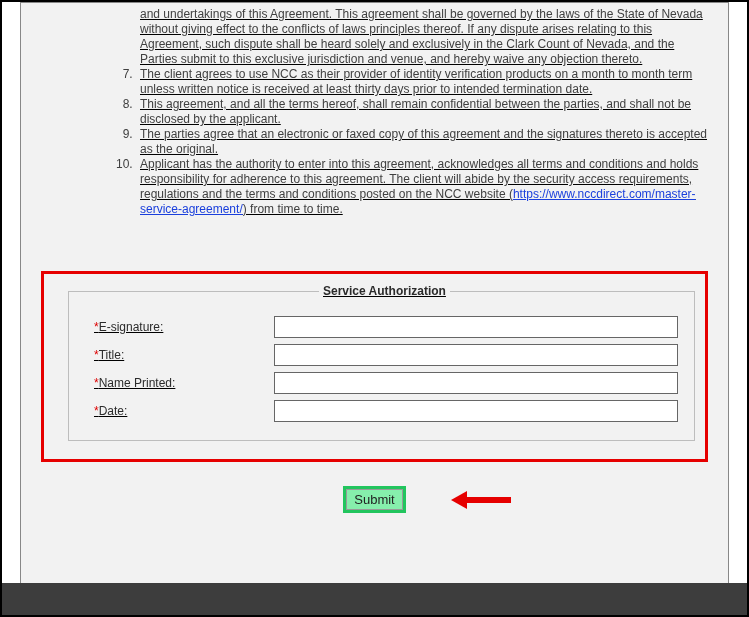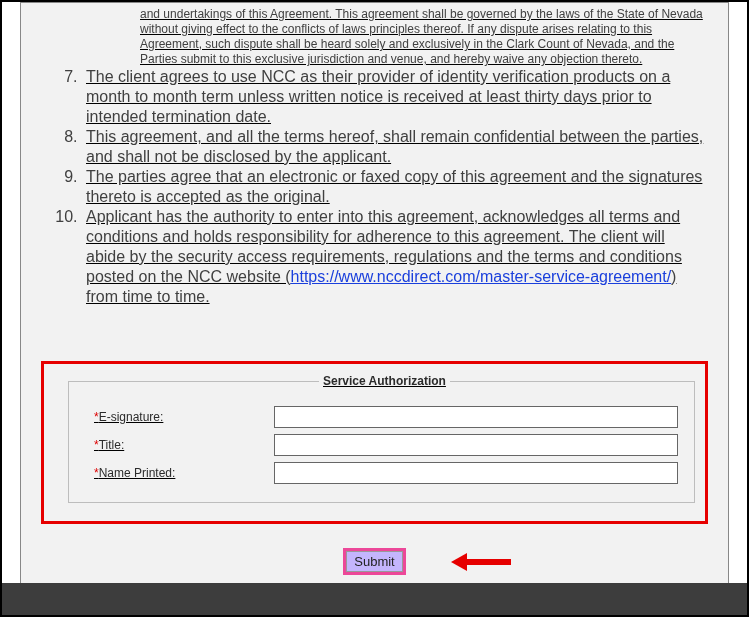--- a/index.html
+++ b/index.html
@@ -17,23 +17,23 @@
     background: #f2f2f2;
     border: 1px solid #888;
     margin: 0 18px 0 18px;
     height: 598px;
     padding: 4px 20px 20px 20px;
     position: relative;
     text-decoration: underline;
   }
   ol.terms {
     list-style: decimal;
-    margin-left: 41px;
+    margin-left: 95px;
     color: #404040;
-    font-size: 16px;
+    font-size: 12px;
     line-height: 1.25;
   }
   ol.terms li { margin-bottom: 0; padding-left: 4px; }
   ol.terms a { color: #1a3fdc; text-decoration: underline; }
   .highlight-box {
     border: 3px solid #e60000;
     padding: 10px 12px 18px 12px;
     margin-top: 54px;
   }
   .auth-title {
@@ -74,22 +74,22 @@
     padding: 2px 4px;
     font-size: 12px;
     background: #fff;
   }
   .submit-wrap {
     text-align: center;
     margin-top: 24px;
     position: relative;
   }
   .submit-btn {
-    border: 3px solid #ec4899;
-    background: #c4b5fd;
+    border: 3px solid #22c55e;
+    background: #86efac;
     padding: 3px 8px;
     font-size: 13px;
     color: #222;
     cursor: pointer;
     box-shadow: inset 0 0 0 1px #999;
   }
   .arrow {
     position: absolute;
     left: 410px;
     top: 3px;
@@ -133,20 +133,24 @@
       <div class="form-row">
         <label class="form-label"><span class="req">*</span><span>Title:</span></label>
         <input type="text" class="form-input" value="" style="">
       </div>
 
       <div class="form-row">
         <label class="form-label"><span class="req">*</span><span>Name Printed:</span></label>
         <input type="text" class="form-input" value="" style="">
       </div>
 
+      <div class="form-row">
+        <label class="form-label"><span class="req">*</span><span>Date:</span></label>
+        <input type="text" class="form-input" value="" style="">
+      </div>
     </fieldset>
   </div>
 
   <div class="submit-wrap">
     <button class="submit-btn">Submit</button>
     <span class="arrow">
       <svg viewBox="0 0 60 22">
         <line x1="60" y1="11" x2="14" y2="11" stroke="#e60000" stroke-width="6"></line>
         <polygon points="0,11 16,2 16,20" fill="#e60000"></polygon>
       </svg>

